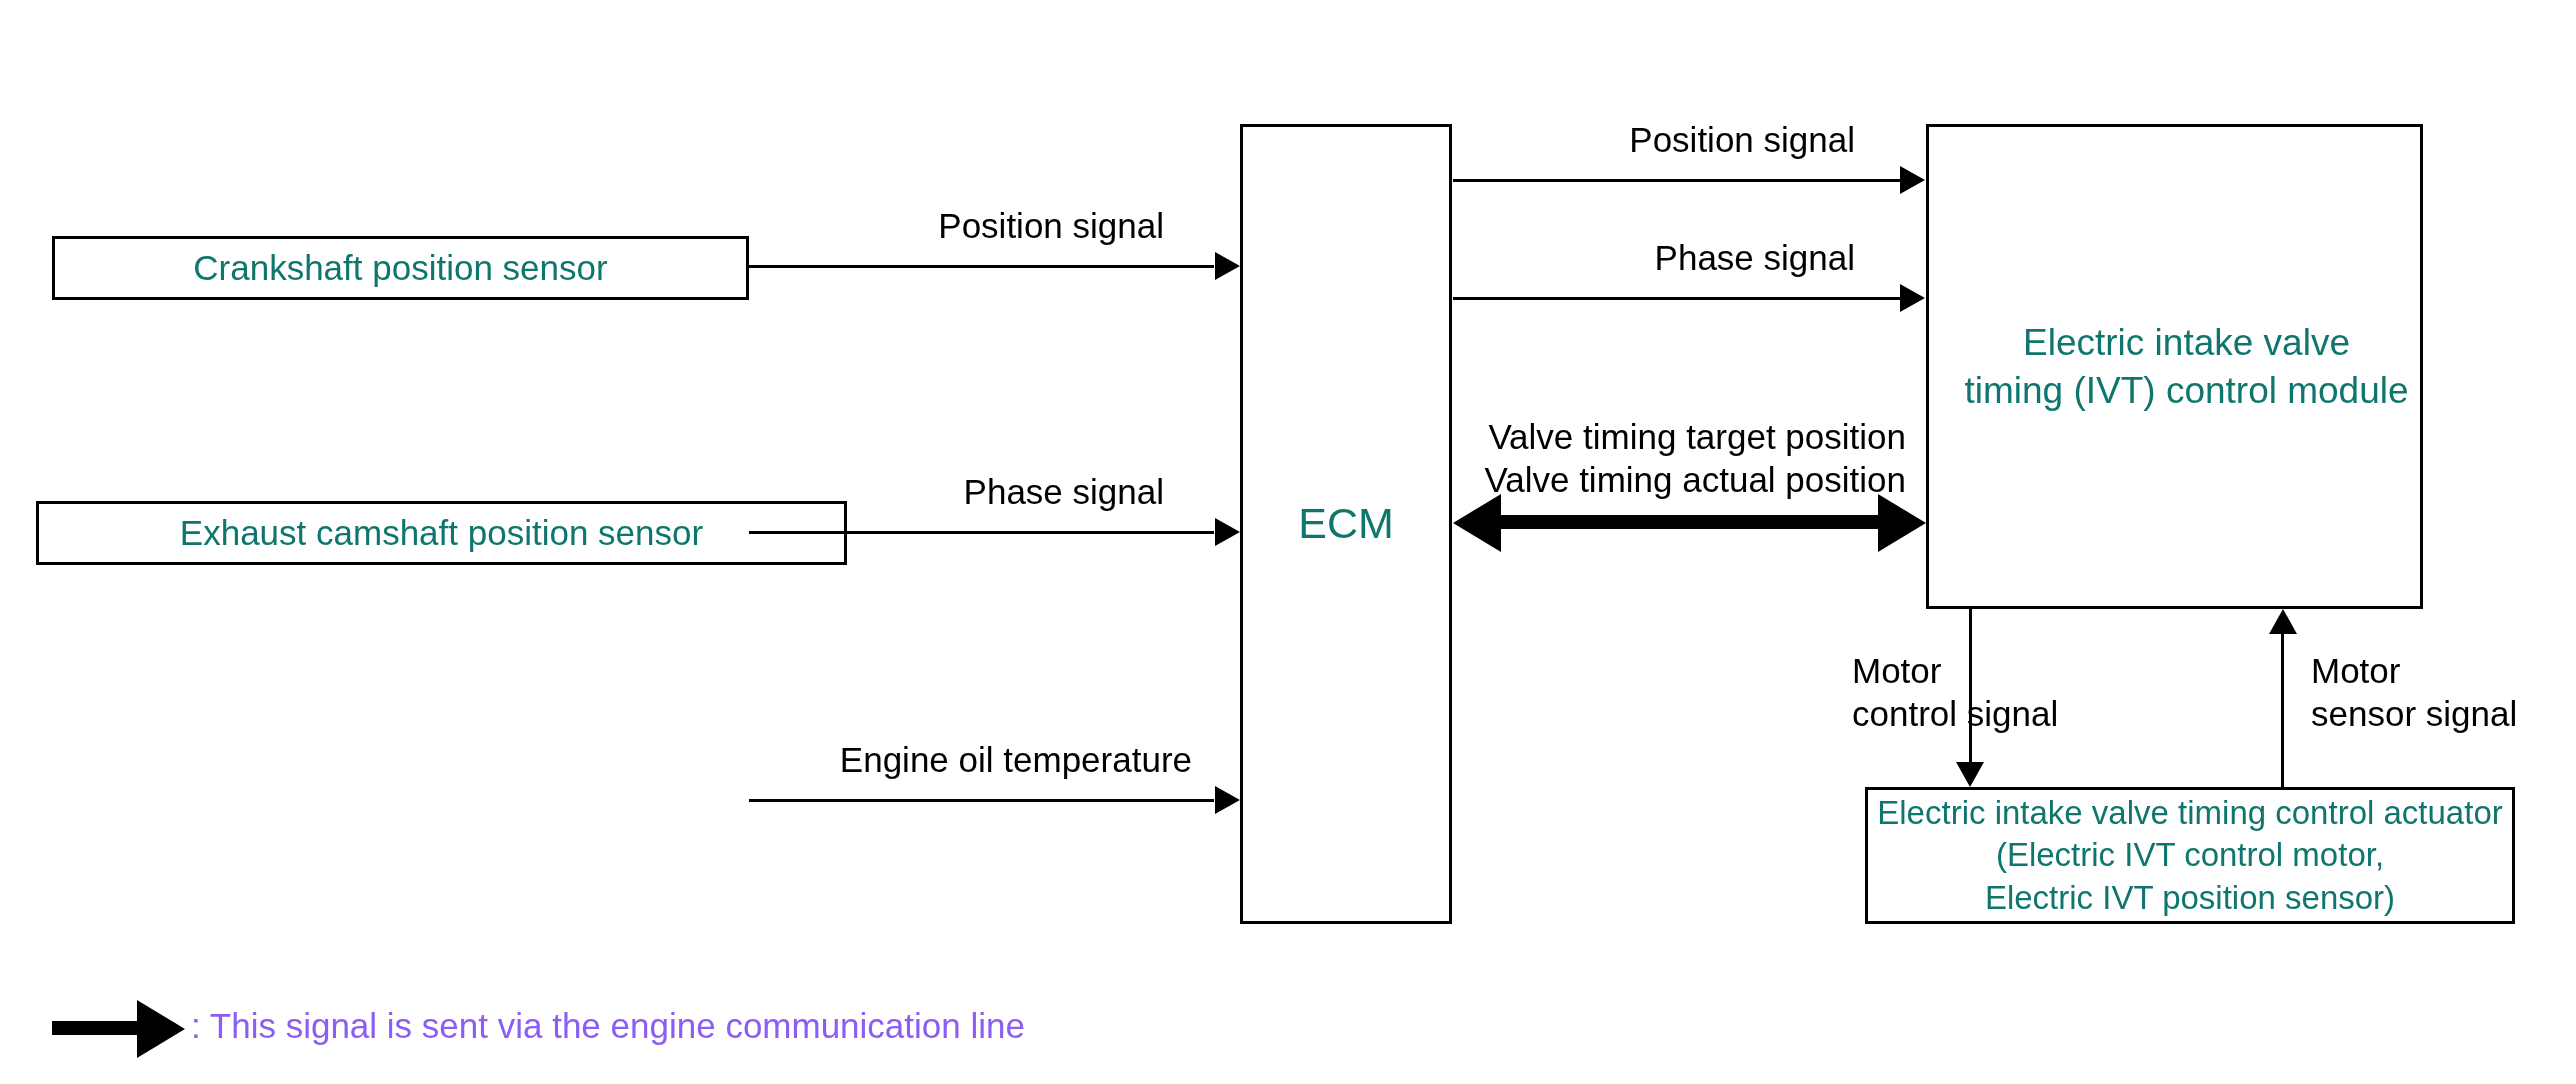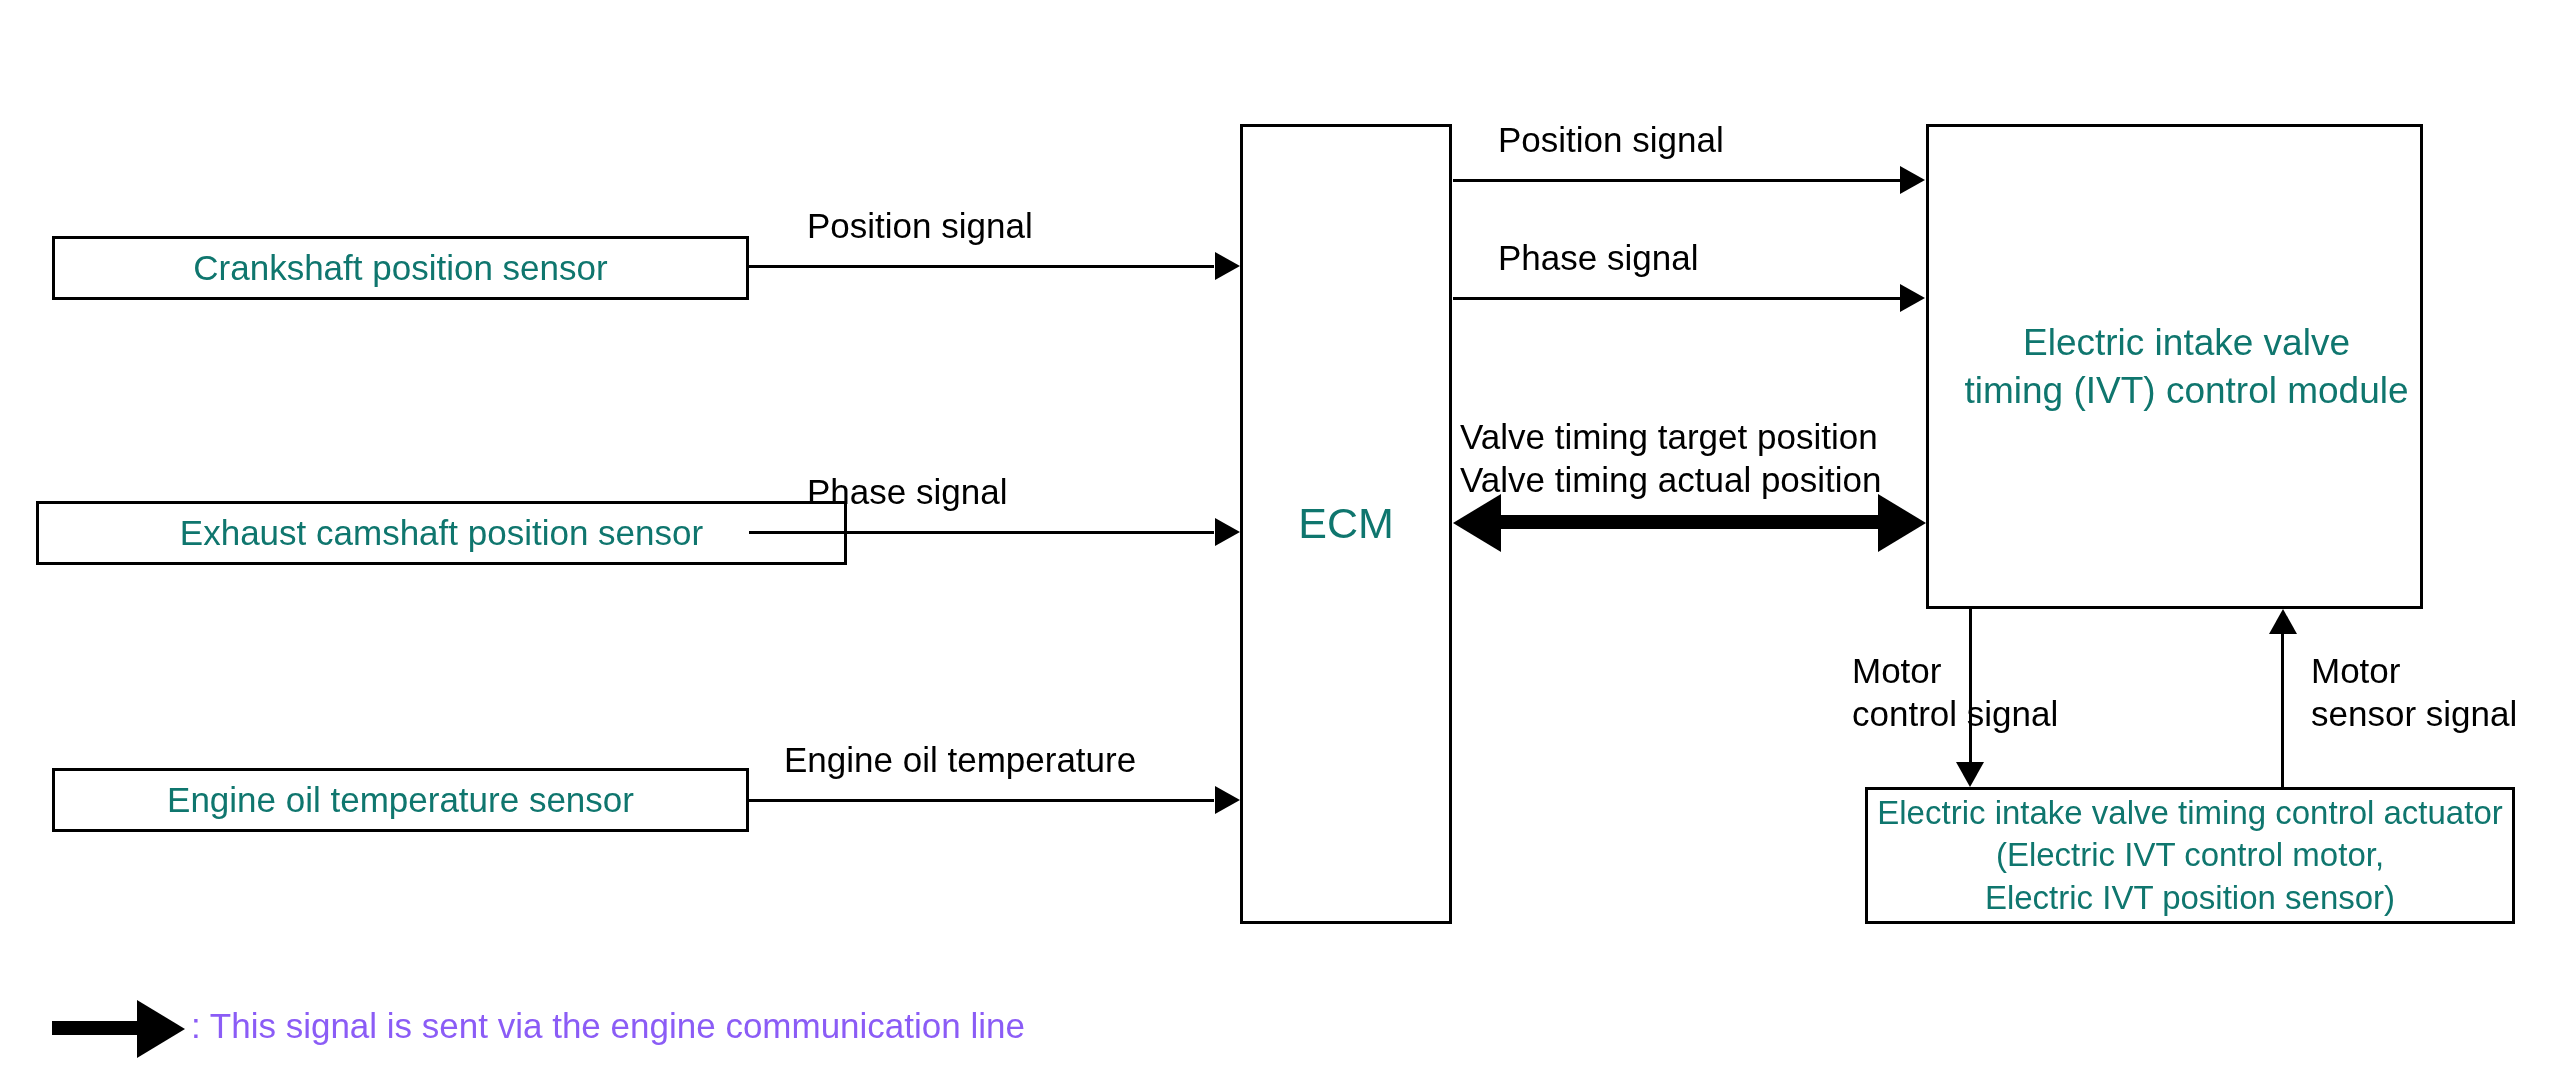--- a/index.html
+++ b/index.html
@@ -32,21 +32,21 @@
   .ecm-box { font-size: 43px; }
   .ivt-box { font-size: 37px; padding-left: 24px; }
   .actuator-box { font-size: 33px; justify-content: center; }
 
   .label {
     position: absolute;
     color: #000000;
     font-size: 35px;
     line-height: 1.22;
     white-space: pre-line;
-    text-align: left;
+    text-align: right;
   }
   .label-left { text-align: left; }
 
   
   .hline {
     position: absolute;
     height: 3.2px;
     background: #000000;
   }
   .vline {
@@ -114,23 +114,20 @@
 <div id="canvas">
 
   <div class="box sensor-box" style="left:52px; top:236px; width:697px; height:64px;">
     <span>Crankshaft position sensor</span>
   </div>
 
   <div class="box sensor-box" style="left:36px; top:501px; width:811px; height:64px;text-align:right;">
     <span>Exhaust camshaft position sensor</span>
   </div>
 
-  <div class="box sensor-box" style="left:52px; top:768px; width:697px; height:64px;">
-    <span>Engine oil temperature sensor</span>
-  </div>
 
   <div class="box ecm-box" style="left:1240px; top:124px; width:212px; height:800px;">
     <span>ECM</span>
   </div>
 
   <div class="box ivt-box" style="left:1926px; top:124px; width:497px; height:485px;">
     <span>Electric intake valve
 timing (IVT) control module</span>
   </div>
 

